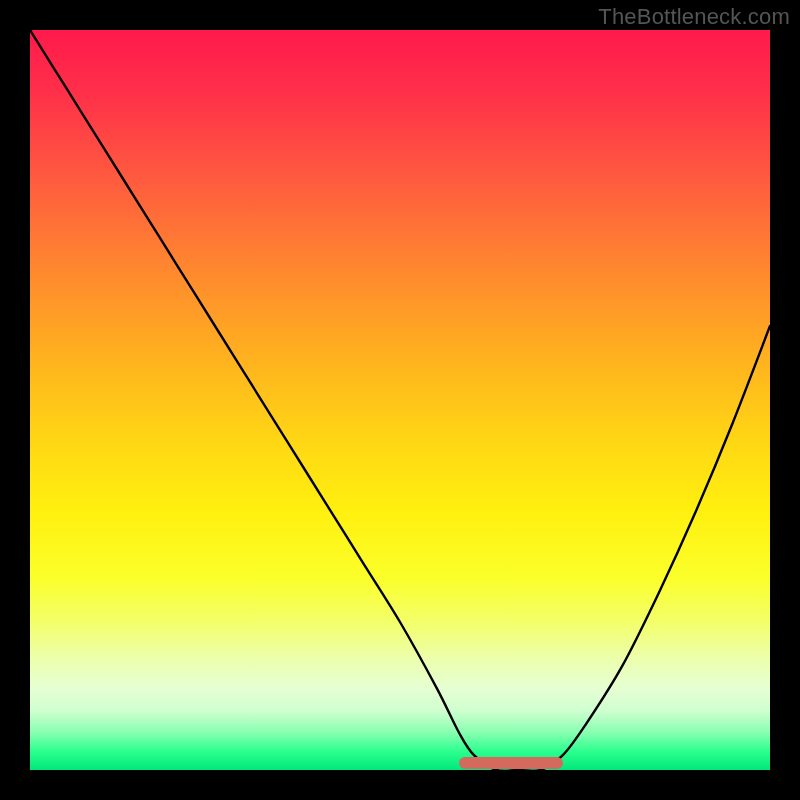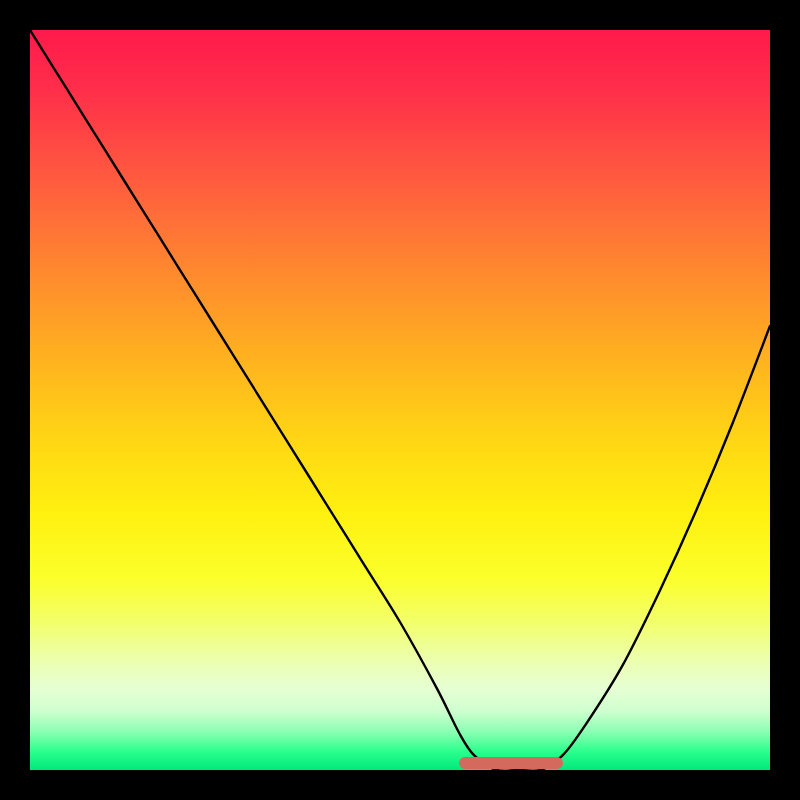--- a/index.html
+++ b/index.html
@@ -77,13 +77,14 @@
   <div class="plot">
     <div class="gradient"></div>
 
     <svg class="curve" viewBox="0 0 740 740" preserveAspectRatio="none">
       <path id="curve-path" fill="none" stroke="#000000" stroke-width="2.4" stroke-linecap="round" stroke-linejoin="round" d="M 0.00 0.00 C 6.17 9.87, 24.67 39.47, 37.00 59.20 C 49.33 78.93, 61.67 98.67, 74.00 118.40 C 86.33 138.13, 98.67 157.87, 111.00 177.60 C 123.33 197.33, 135.67 217.07, 148.00 236.80 C 160.33 256.53, 172.67 276.27, 185.00 296.00 C 197.33 315.73, 209.67 335.47, 222.00 355.20 C 234.33 374.93, 246.67 394.67, 259.00 414.40 C 271.33 434.13, 283.67 453.87, 296.00 473.60 C 308.33 493.33, 320.67 513.07, 333.00 532.80 C 345.33 552.53, 357.67 571.03, 370.00 592.00 C 382.33 612.97, 397.13 640.10, 407.00 658.60 C 416.87 677.10, 423.03 691.90, 429.20 703.00 C 435.37 714.10, 437.83 719.03, 444.00 725.20 C 450.17 731.37, 458.80 737.53, 466.20 740.00 C 473.60 742.47, 481.00 740.00, 488.40 740.00 C 495.80 740.00, 503.20 742.47, 510.60 740.00 C 518.00 737.53, 525.40 732.60, 532.80 725.20 C 540.20 717.80, 545.13 710.40, 555.00 695.60 C 564.87 680.80, 579.67 658.60, 592.00 636.40 C 604.33 614.20, 616.67 588.30, 629.00 562.40 C 641.33 536.50, 653.67 509.37, 666.00 481.00 C 678.33 452.63, 690.67 423.03, 703.00 392.20 C 715.33 361.37, 733.83 312.03, 740.00 296.00"></path>
     </svg>
 
     <div class="bottom-marker" id="min-marker" style="left: 429.2px; width: 103.6px; background: rgb(212, 106, 94);"></div>
   </div>
 
+  <div class="watermark">TheBottleneck.com</div>
 </div>
 
 </body></html>

